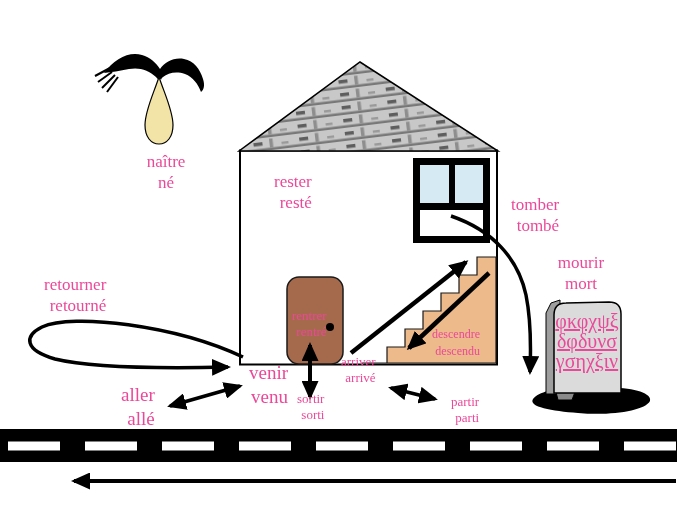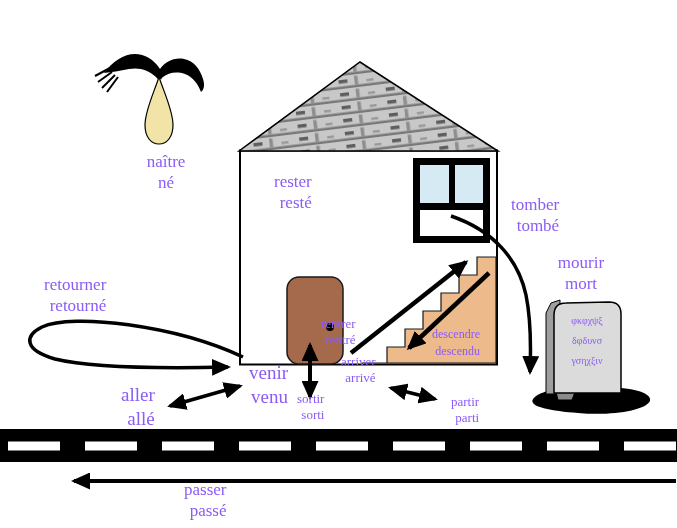--- a/index.html
+++ b/index.html
@@ -1,26 +1,26 @@
 <!DOCTYPE html>
 <html><head>
 <meta charset="utf-8">
 <style>
   html,body{margin:0;padding:0;background:#fff;}
   .scene{
     position:relative;width:677px;height:528px;background:#ffffff;overflow:hidden;
-    font-family:"Liberation Serif","DejaVu Serif",serif;color:#8b5cf6;
+    font-family:"Liberation Serif","DejaVu Serif",serif;color:#ec4899;
   }
   .layer{position:absolute;left:0;top:0;z-index:1;}
   .lbl{position:absolute;z-index:2;white-space:nowrap;line-height:21px;font-size:17px;text-align:right;}
   .lbl.center{text-align:center;}
   .sz19{font-size:19px;line-height:24px;}
   .sz14{font-size:12px;line-height:17px;}
   .sz13{font-size:13px;line-height:16px;}
-  .sz15{font-size:10px;line-height:20px;}
+  .sz15{font-size:20px;line-height:20px;text-decoration:underline;}
 </style>
 </head>
 <body>
 
 <div class="scene">
 
   <svg class="layer" width="677" height="528" viewBox="0 0 677 528">
     <defs>
       <marker id="ah" markerUnits="userSpaceOnUse" markerWidth="19" markerHeight="17" refX="16" refY="8.5" orient="auto">
         <path d="M0,0 L19,8.5 L0,17 Z" fill="#000"></path>
@@ -104,21 +104,21 @@
     <span>tomber</span><br>
     <span>tombé</span>
   </div>
 
 
   <div class="lbl sz14" style="left:432px;top:326px;">
     <span>descendre</span><br>
     <span>descendu</span>
   </div>
 
-  <div class="lbl sz13" style="left:292px;top:316px;margin-left:29px;">
+  <div class="lbl sz13" style="left:292px;top:308px;">
     <span>rentrer</span><br>
     <span>rentré</span>
   </div>
 
   <div class="lbl sz13" style="left:297px;top:391px;">
     <span>sortir</span><br>
     <span>sorti</span>
   </div>
 
   <div class="lbl sz13" style="left:341px;top:354px;">
@@ -144,24 +144,20 @@
   <div class="lbl" style="left:44px;top:274px;">
     <span>retourner</span><br>
     <span>retourné</span>
   </div>
 
   <div class="lbl center" style="left:544px;top:252px;width:74px;">
     <span>mourir</span><br>
     <span>mort</span>
   </div>
 
-  <div class="lbl" style="left:184px;top:479px;">
-    <span>passer</span><br>
-    <span>passé</span>
-  </div>
 
   <div class="lbl center sz15" style="left:551px;top:311px;width:72px;">
     <span>φκφχψξ</span><br>
     <span>δφδυνσ</span><br>
     <span>γσηχξιν</span>
   </div>
 
 </div>
 
 </body></html>

